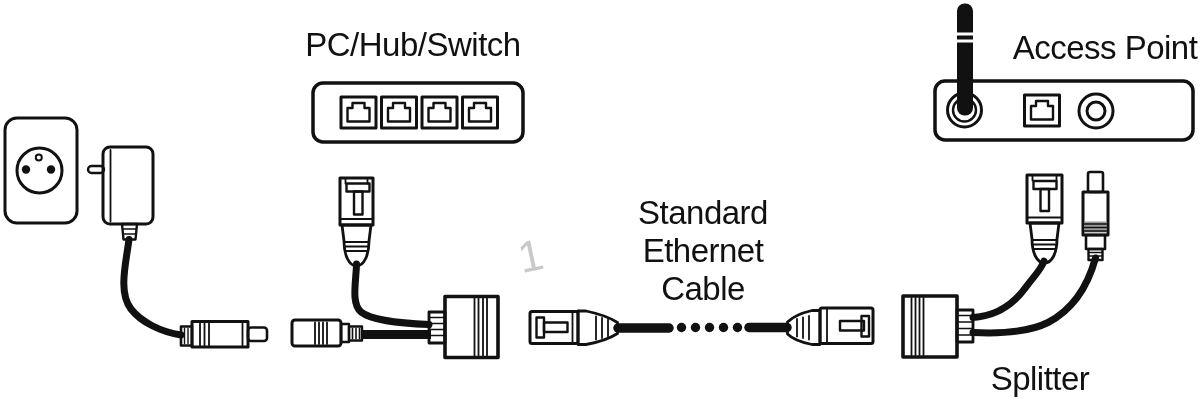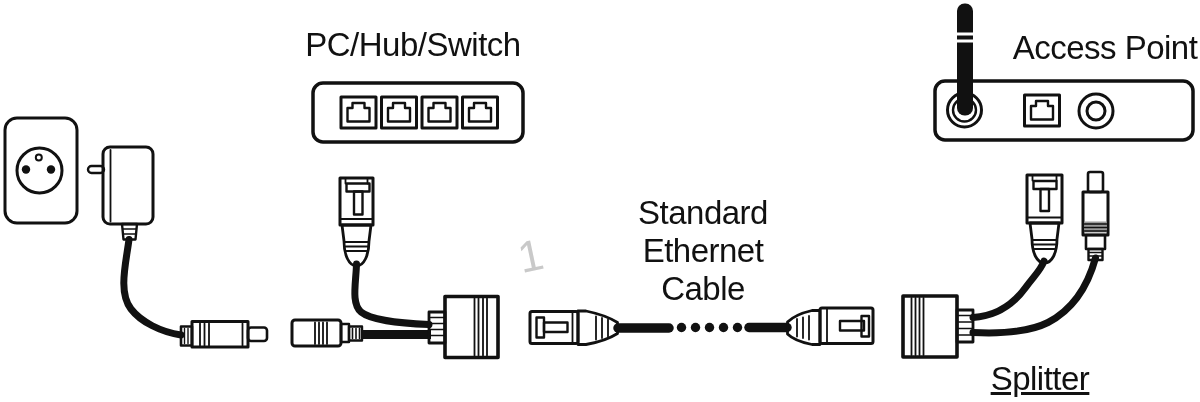--- a/index.html
+++ b/index.html
@@ -9,21 +9,21 @@
   }
   .stage svg{position:absolute;left:0;top:0;}
   .label{
     position:absolute;color:#111111;font-size:33px;line-height:38px;
     text-align:center;letter-spacing:-0.5px;white-space:pre-line;
   }
   .label-hub        {left:263px;top:26px;width:300px;}
   .label-cable      {left:553px;top:182px;width:300px;margin-top:12px;}
   .label-accesspoint{left:955px;top:29px;width:300px;}
   .label-injector   {left:265px;top:354px;width:300px;}
-  .label-splitter   {left:890px;top:360px;width:300px;text-decoration:underline;}
+  .label-splitter   {left:890px;top:360px;width:300px;}
   .watermark{
     position:absolute;left:508px;top:234px;width:45px;font-size:44px;line-height:44px;
     color:#c9c9c9;transform:rotate(-12deg);text-align:center;
   }
 </style>
 </head>
 <body>
 
 <div class="stage">
 

